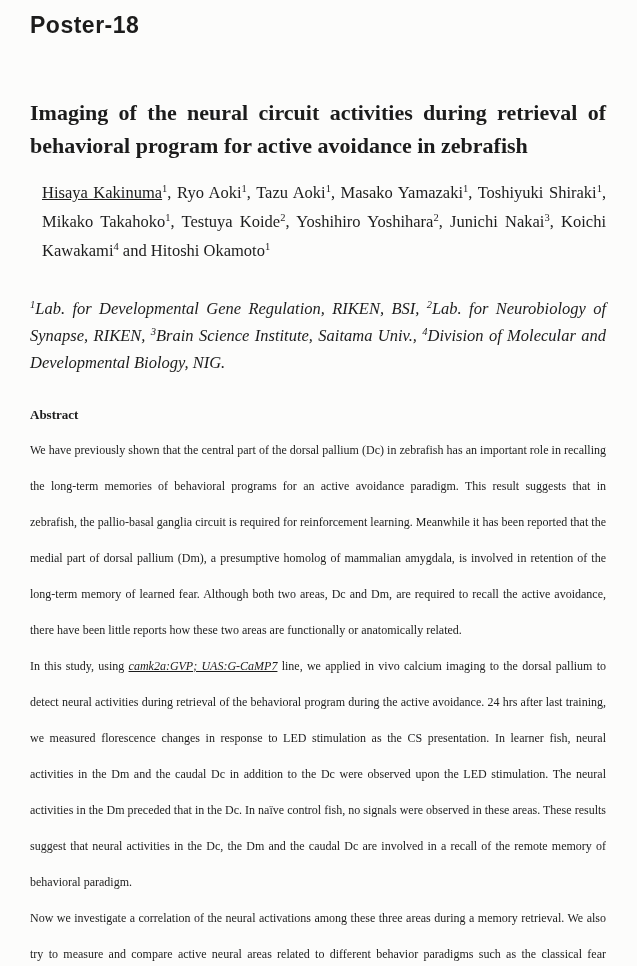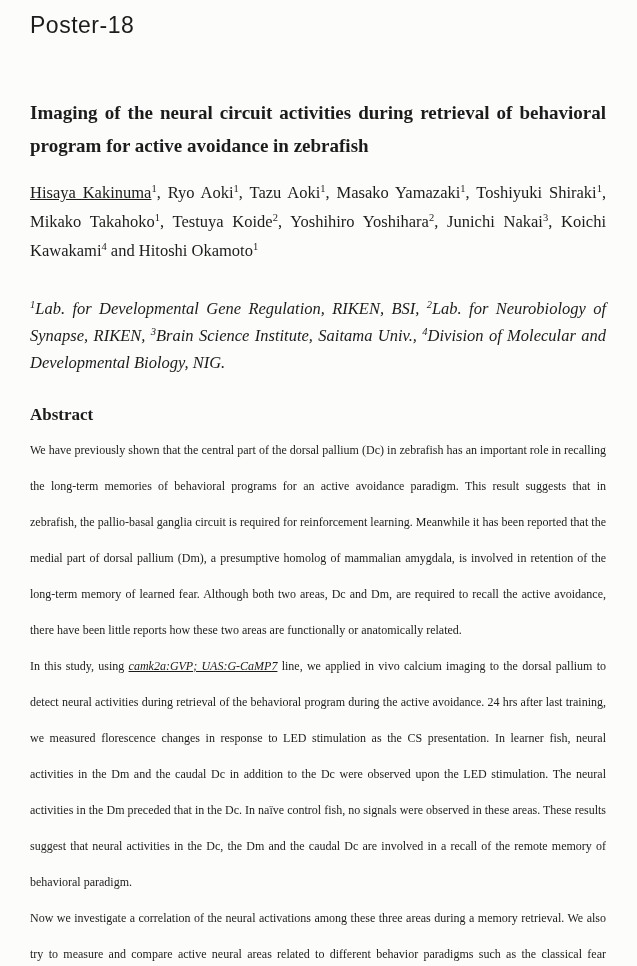--- a/index.html
+++ b/index.html
@@ -15,52 +15,52 @@
     box-sizing: border-box;
     width: 637px;
     height: 966px;
     padding: 12px 31px 0 30px;
     background: #fcfcfb;
   }
   .poster-label {
     font-family: "Liberation Sans", sans-serif;
     font-size: 23px;
     line-height: 26px;
-    font-weight: 400;
+    font-weight: 700;
     letter-spacing: 0.5px;
   }
   .title {
     margin: 58px 0 0 0;
     font-family: "Liberation Serif", serif;
-    font-size: 19px;
+    font-size: 22px;
     line-height: 33px;
     font-weight: bold;
     text-align: justify;
   }
   .authors {
-    margin: 16px 0 0 0;
+    margin: 16px 0 0 12px;
     font-size: 16.5px;
     line-height: 29px;
     text-align: justify;
   }
   .authors sup, .affiliations sup {
     font-size: 10.5px;
     line-height: 0;
   }
   .u { text-decoration: underline; }
   .affiliations {
     margin: 30px 0 12px 0;
     font-size: 16.5px;
     line-height: 27px;
     font-style: italic;
     text-align: justify;
   }
   .abstract-heading {
     margin: 28px 0 0 0;
-    font-size: 17px;
+    font-size: 13px;
     line-height: 22px;
     font-weight: bold;
   }
   .abstract-body { margin-top: 6px; }
   .body-par {
     margin: 0;
     font-size: 12px;
     line-height: 36px;
     text-align: justify;
   }

